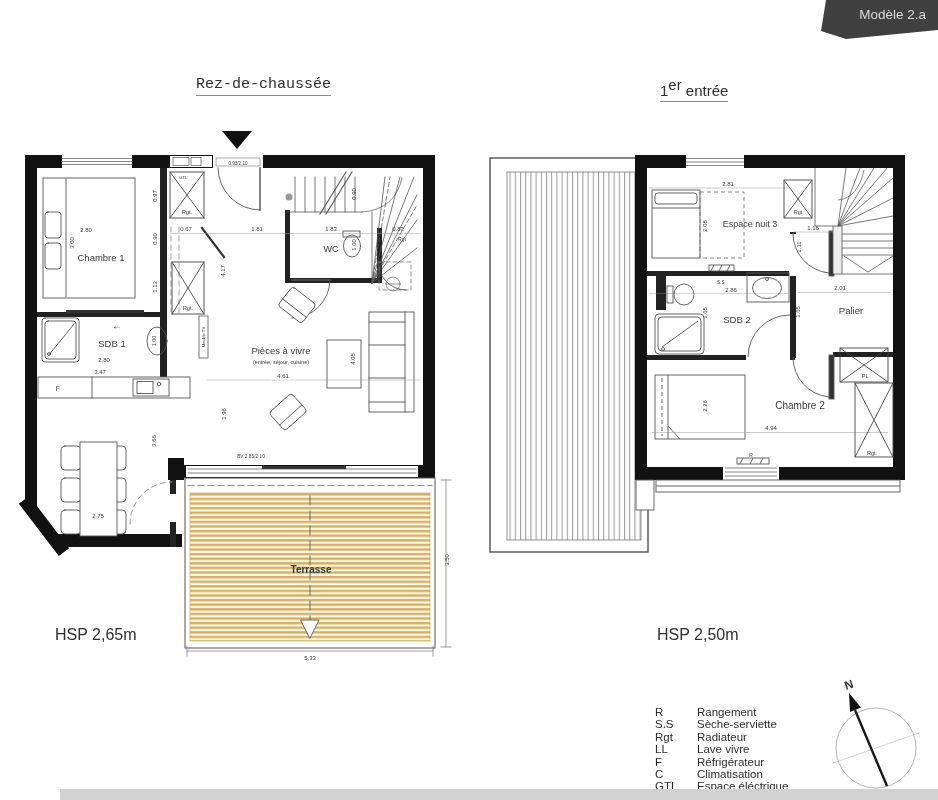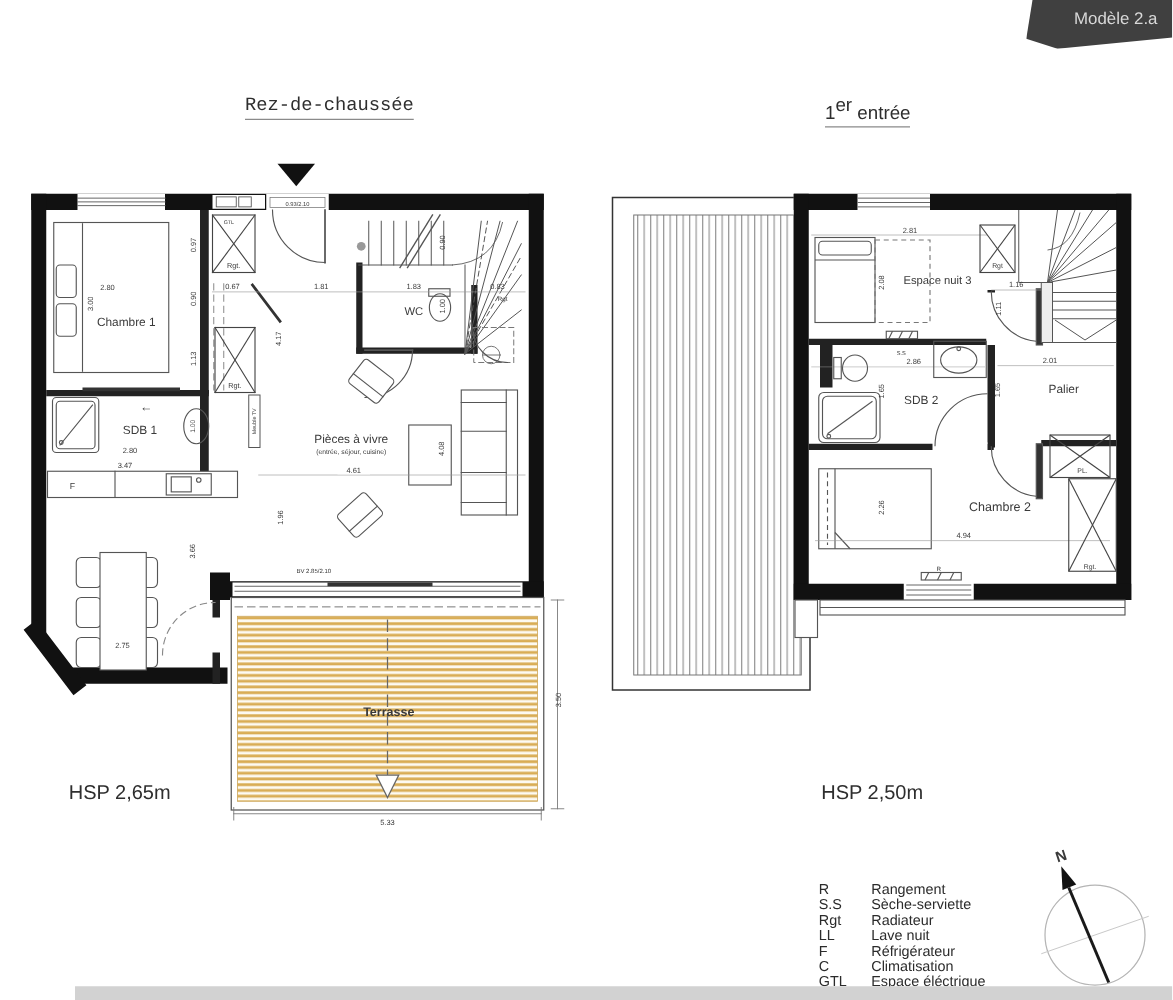--- a/index.html
+++ b/index.html
@@ -448,21 +448,21 @@
     <div class="row">
         <span class="code">S.S</span>
         <span>Sèche-serviette</span>
       </div>
     <div class="row">
         <span class="code">Rgt</span>
         <span>Radiateur</span>
       </div>
     <div class="row">
         <span class="code">LL</span>
-        <span>Lave nuit</span>
+        <span>Lave vivre</span>
       </div>
     <div class="row">
         <span class="code">F</span>
         <span>Réfrigérateur</span>
       </div>
     <div class="row">
         <span class="code">C</span>
         <span>Climatisation</span>
       </div>
     <div class="row">

